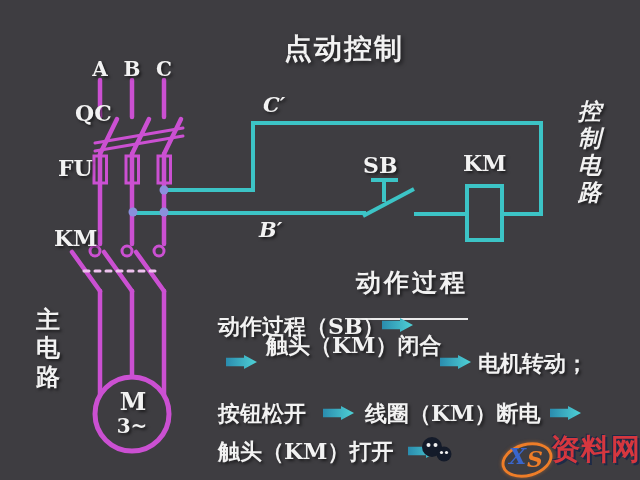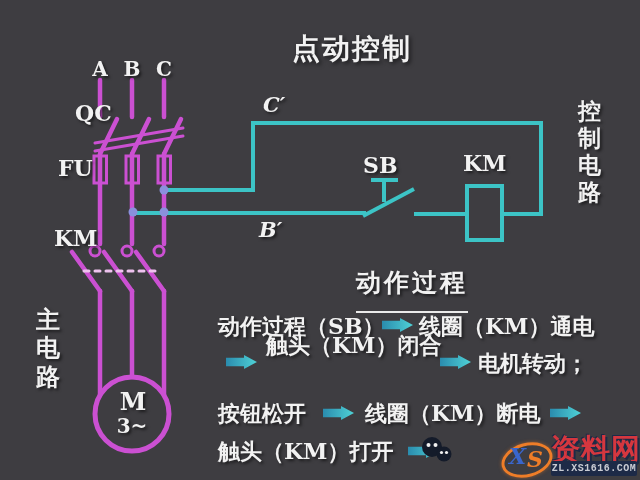--- a/index.html
+++ b/index.html
@@ -19,21 +19,21 @@
   .w{stroke:var(--wire);stroke-width:4.5;fill:none;stroke-linecap:round;}
   .wthin{stroke:var(--wire);stroke-width:3;fill:none;stroke-linecap:round;}
   .wd{stroke:var(--wire-light);stroke-width:3;fill:none;stroke-dasharray:5 6;stroke-linecap:round;}
   .t{stroke:var(--teal);stroke-width:4;fill:none;stroke-linecap:butt;}
   .dot{fill:var(--dot);stroke:none;}
   .lbl{position:absolute;z-index:2;font-weight:bold;text-shadow:2px 2px 3px rgba(0,0,0,.55);white-space:nowrap;}
   .ctr{transform:translateX(-50%);}
   .it{font-style:italic;}
   .vtext{width:1.08em;line-height:1.18;word-break:break-all;text-align:center;white-space:normal;}
   .title{position:absolute;z-index:2;font-weight:bold;letter-spacing:2px;text-shadow:2px 2px 4px rgba(0,0,0,.6);}
-  .heading{border-bottom:2.5px solid #eaeaea;padding-bottom:12px;letter-spacing:3px;}
+  .heading{border-bottom:2.5px solid #eaeaea;padding-bottom:19px;letter-spacing:3px;}
   .ptext{position:absolute;z-index:2;font-size:22px;font-weight:bold;text-shadow:2px 2px 3px rgba(0,0,0,.55);white-space:nowrap;}
   .arr{
     position:absolute;z-index:3;width:31px;height:14px;
     background:linear-gradient(90deg,var(--arrow-a),var(--arrow-b));
     clip-path:polygon(0 20%,58% 20%,58% 0,100% 50%,58% 100%,58% 80%,0 80%);
   }
   .wechat{position:absolute;z-index:6;}
   .footer-txt{color:var(--footer-ink);text-shadow:none;z-index:2;}
   .wm{position:absolute;z-index:5;}
   .wm-ellipse{
@@ -107,43 +107,42 @@
       <path class="t" d="M371,180 H398"></path>
       <path class="t" d="M366,213 H133"></path>
     </g>
     <g>
       <circle class="dot" cx="164" cy="190" r="4.5"></circle>
       <circle class="dot" cx="133" cy="212" r="4.5"></circle>
       <circle class="dot" cx="164" cy="212" r="4.5"></circle>
     </g>
   </svg>
 
-  <div class="title" style="left:292px;top:30px;font-size:28px;">点动控制</div>
+  <div class="title" style="left:284px;top:30px;font-size:28px;">点动控制</div>
 
   <div class="lbl ctr" style="left:100px;top:57px;font-size:20px;">A</div>
   <div class="lbl ctr" style="left:132px;top:57px;font-size:20px;">B</div>
   <div class="lbl ctr" style="left:164px;top:57px;font-size:20px;">C</div>
   <div class="lbl" style="left:56px;top:100px;font-size:22px;margin-left:19px;">QC</div>
   <div class="lbl" style="left:58px;top:155px;font-size:22px;text-align:right;">FU</div>
   <div class="lbl" style="left:54px;top:225px;font-size:22px;">KM</div>
   <div class="lbl vtext" style="left:35px;top:306px;font-size:24px;">主电路</div>
   <div class="lbl ctr" style="left:133px;top:387px;font-size:24px;">M</div>
   <div class="lbl ctr" style="left:132px;top:414px;font-size:20px;">3~</div>
 
-  <div class="lbl vtext" style="left:577px;top:97px;font-size:23px;">控制电路</div>
+  <div class="lbl vtext" style="left:577px;top:97px;font-size:23px;font-style:italic;">控制电路</div>
   <div class="lbl it" style="left:263px;top:92px;font-size:21px;">C′</div>
   <div class="lbl it" style="left:259px;top:217px;font-size:21px;">B′</div>
   <div class="lbl" style="left:363px;top:152px;font-size:22px;">SB</div>
   <div class="lbl" style="left:463px;top:150px;font-size:22px;">KM</div>
 
   <div class="lbl heading" style="left:356px;top:266px;font-size:25px;">动作过程</div>
 
   <div class="ptext" style="left:218px;top:312px;">动作过程（SB）</div>
   <div class="arr" style="left:382px;top:318px;"></div>
-  <div class="ptext" style="left:419px;top:312px;">线圈（KM）通电</div>
 
   <div class="arr" style="left:226px;top:355px;"></div>
   <div class="ptext" style="left:266px;top:331px;">触头（KM）闭合</div>
   <div class="arr" style="left:440px;top:355px;"></div>
   <div class="ptext" style="left:478px;top:349px;">电机转动；</div>
 
   <div class="ptext" style="left:218px;top:399px;">按钮松开</div>
   <div class="arr" style="left:323px;top:406px;"></div>
   <div class="ptext" style="left:365px;top:399px;">线圈（KM）断电</div>
   <div class="arr" style="left:550px;top:406px;"></div>
@@ -157,15 +156,14 @@
     <circle cx="7.5" cy="8" r="2" fill="#f0f0f0"></circle>
     <circle cx="14.5" cy="8" r="2" fill="#f0f0f0"></circle>
     <circle cx="20.5" cy="15.5" r="1.6" fill="#f0f0f0"></circle>
     <circle cx="25.5" cy="15.5" r="1.6" fill="#f0f0f0"></circle>
   </svg>
 
   <div class="wm-ellipse"></div>
   <div class="wm wm-x">X</div>
   <div class="wm wm-s">S</div>
   <div class="wm-brand">资料网</div>
-  <div class="wm-domain">ZL.XS1616.COM</div>
 
 </div>
 
 </body></html>

